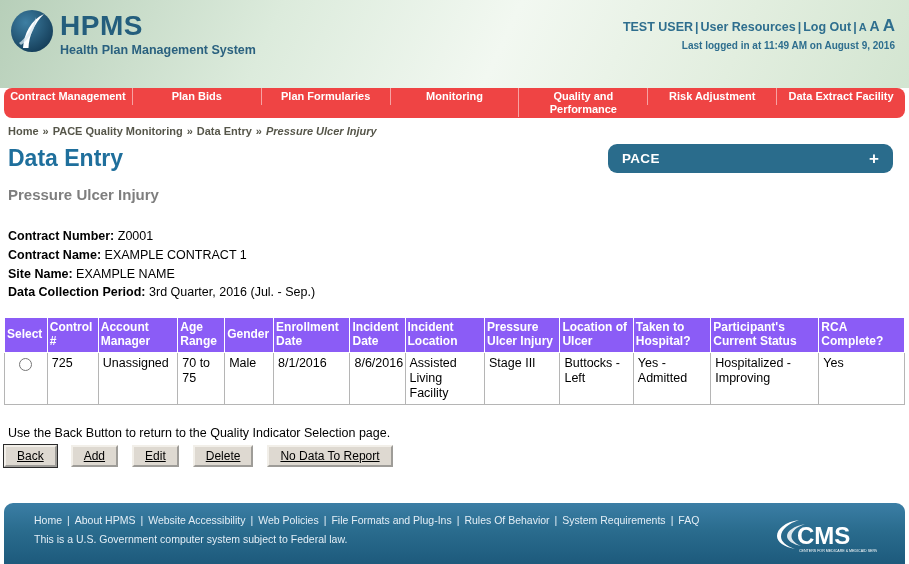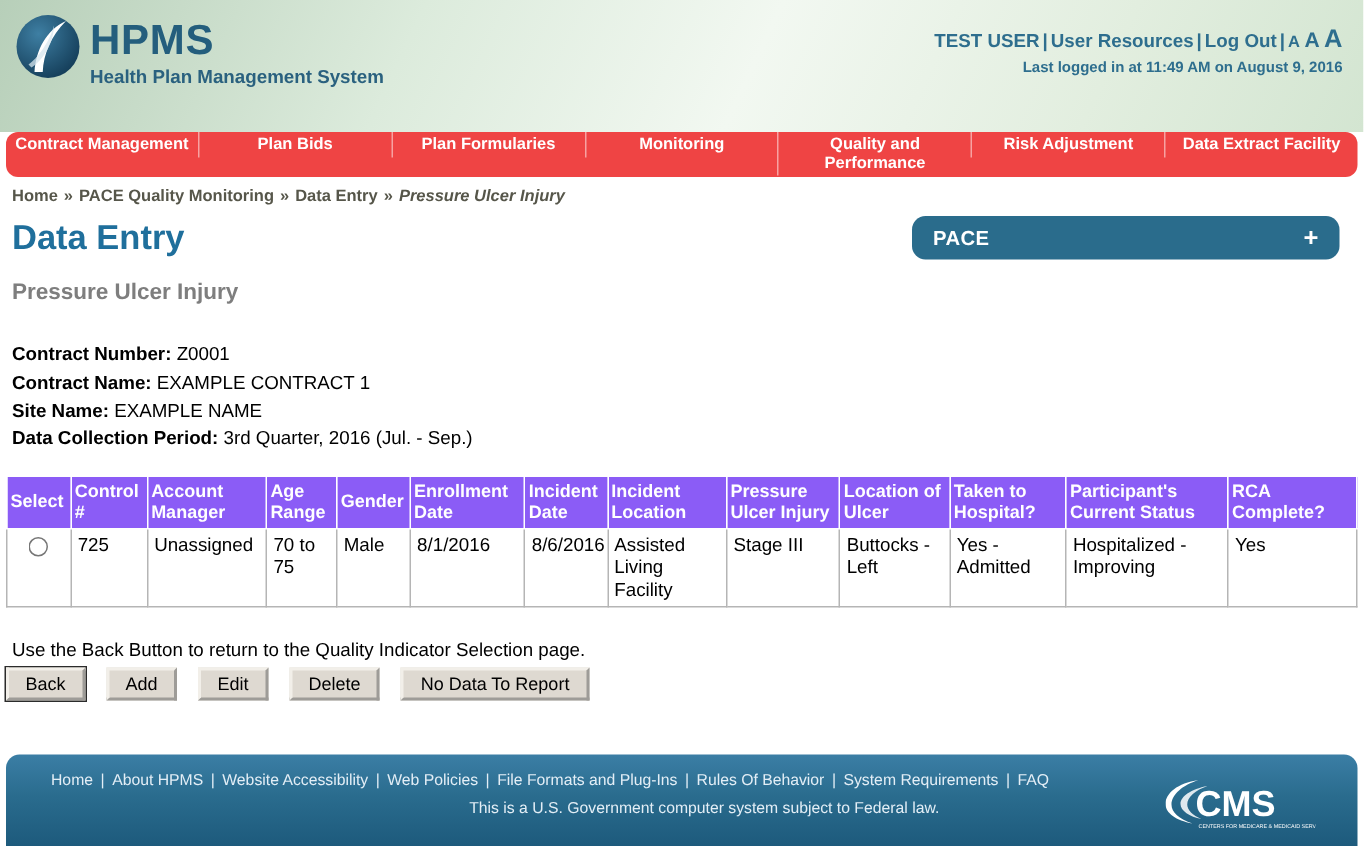--- a/index.html
+++ b/index.html
@@ -80,36 +80,36 @@
     padding:3px 4px; border:1px solid #b5b5b5; height:48px; line-height:1.2;
   }
   td.sel { text-align:center; }
   input[type=radio] { margin:2px 0 0; }
 
   
   .help-text { margin:21px 8px 5px; font-size:12.5px; }
   .buttons { margin:0 4px; display:flex; gap:14px; align-items:center; }
   .btn {
     font-family:"Liberation Sans", sans-serif; font-size:12px; color:#000;
-    background:#ded9d1; border:2px outset #f2efe9; padding:2px 11px; cursor:pointer; white-space:nowrap;
+    background:#ded9d1; border:2px outset #f2efe9; padding:2px 11px; cursor:pointer; white-space:nowrap;text-decoration:underline;
   }
   .btn.default { box-shadow:0 0 0 1px #2b2b2b; }
 
   
   .spacer { flex:1 1 auto; }
   .footer {
     flex:0 0 auto; margin:0 4px; height:61px;
     background:linear-gradient(180deg,#3b7ea5 0%,#2a6c8e 45%,#1d5a7c 100%);
     border-radius:9px 9px 0 0; color:#e3eef6; position:relative;
     padding:11px 0 0 30px;
   }
   .footer-links { font-size:10.5px; }
   .footer-links .flink { cursor:pointer; }
   .footer-links .fsep { padding:0 5px; }
-  .footer-disclaimer { font-size:10.5px; margin-top:7px;text-align:center; }
+  .footer-disclaimer { font-size:10.5px; margin-top:7px; }
   .cms-logo { position:absolute; right:28px; top:13px; cursor:default; }
 </style>
 </head>
 <body>
 
 <div class="header">
   <div class="logo-wrap">
     <span>
       <svg width="44" height="44" viewBox="0 0 44 44">
         <defs>

